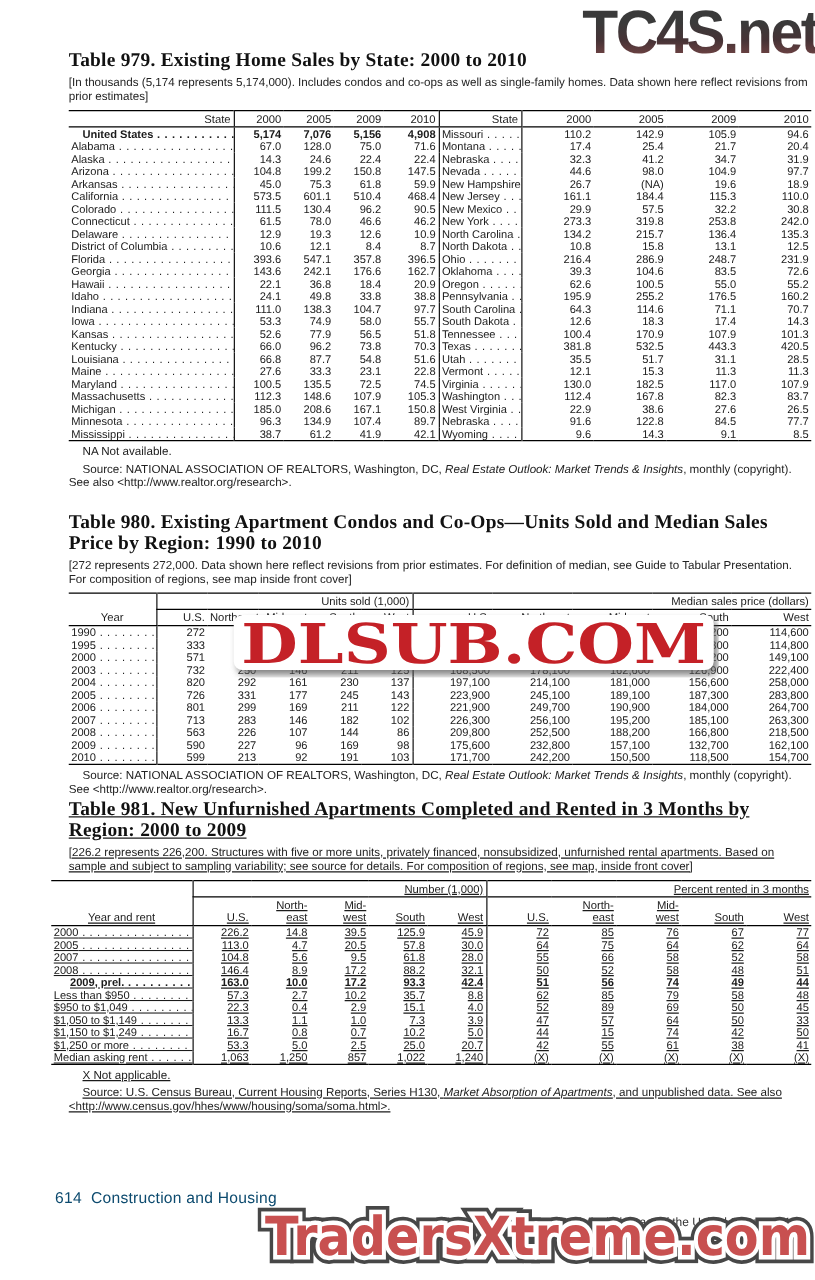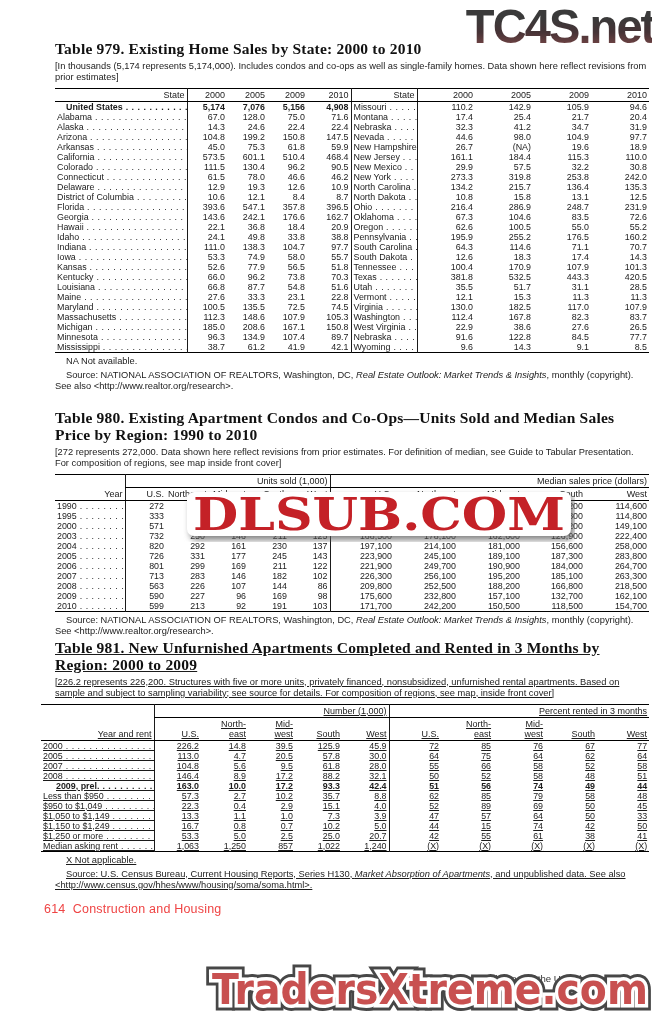--- a/index.html
+++ b/index.html
@@ -21,39 +21,39 @@
   .hb{border-bottom:1px solid #000;}
   .vl{border-left:1px solid #1a1a1a;}
   .n{text-align:right;}
   .ctr{text-align:right;}
   .lc{overflow:hidden;white-space:nowrap;text-align:left;}
   .leader::after{content:" . . . . . . . . . . . . . . . . . . . . . . . . . . . . . .";letter-spacing:.5px;}
   tr.bl td:nth-child(-n+5){font-weight:bold;}
   tr.bl td:first-child .lbl{padding-left:9px;}
   tr.b td{font-weight:bold;}
   tr.b .lbl{padding-left:13px;}
-  .yl{text-align:right;vertical-align:middle;}
+  .yl{text-align:center;vertical-align:middle;}
   .sub2{white-space:pre-line;}
 
   #s980{margin-top:17px;}
   #s981{margin-top:2px;text-decoration:underline;}
   #t981tbl{margin-left:-14px;width:608px;}
   #t980wrap{position:relative;}
 
   .wm-top{position:absolute;top:0px;right:-2px;font-weight:bold;font-size:49px;line-height:52px;
           letter-spacing:-2px;transform:scaleX(.96);transform-origin:top right;
           font-family:"Liberation Sans",sans-serif;
           background:linear-gradient(180deg,#3a3a3a 35%,#463336 62%,#6d4243 85%);
           -webkit-background-clip:text;background-clip:text;
           -webkit-text-fill-color:transparent;color:#3a3a3a;z-index:5;}
   .wm-mid{position:absolute;top:12px;left:128px;width:392px;height:56px;z-index:6;}
   .wm-mid rect{filter:drop-shadow(3px 4px 3px rgba(90,90,90,.75));}
   .wm-bot{position:absolute;top:962px;right:-4px;width:452px;height:58px;z-index:6;}
 
-  .footer-left{position:absolute;left:44px;top:902px;font-size:12.5px;color:#ef4444;letter-spacing:.2px;}
+  .footer-left{position:absolute;left:44px;top:951px;font-size:12.5px;color:#0c4a6e;letter-spacing:.2px;}
   .footer-credit{position:absolute;right:14px;top:973px;font-size:9.6px;color:#333;margin-left:28px;}
 </style>
 </head>
 <body>
 
 <div class="page">
 
   <div class="wm-top">TC4S.net</div>
 
   <div class="content">
@@ -234,21 +234,21 @@
               <td class="n">231.9</td>
             </tr>
 
             <tr>
               <td class="lc"><span class="lbl">Georgia</span><span class="leader"></span></td>
               <td class="n vl">143.6</td>
               <td class="n">242.1</td>
               <td class="n">176.6</td>
               <td class="n">162.7</td>
               <td class="lc vl"><span class="lbl">Oklahoma</span><span class="leader"></span></td>
-              <td class="n vl">67.3</td>
+              <td class="n vl">39.3</td>
               <td class="n">104.6</td>
               <td class="n">83.5</td>
               <td class="n">72.6</td>
             </tr>
 
             <tr>
               <td class="lc"><span class="lbl">Hawaii</span><span class="leader"></span></td>
               <td class="n vl">22.1</td>
               <td class="n">36.8</td>
               <td class="n">18.4</td>

